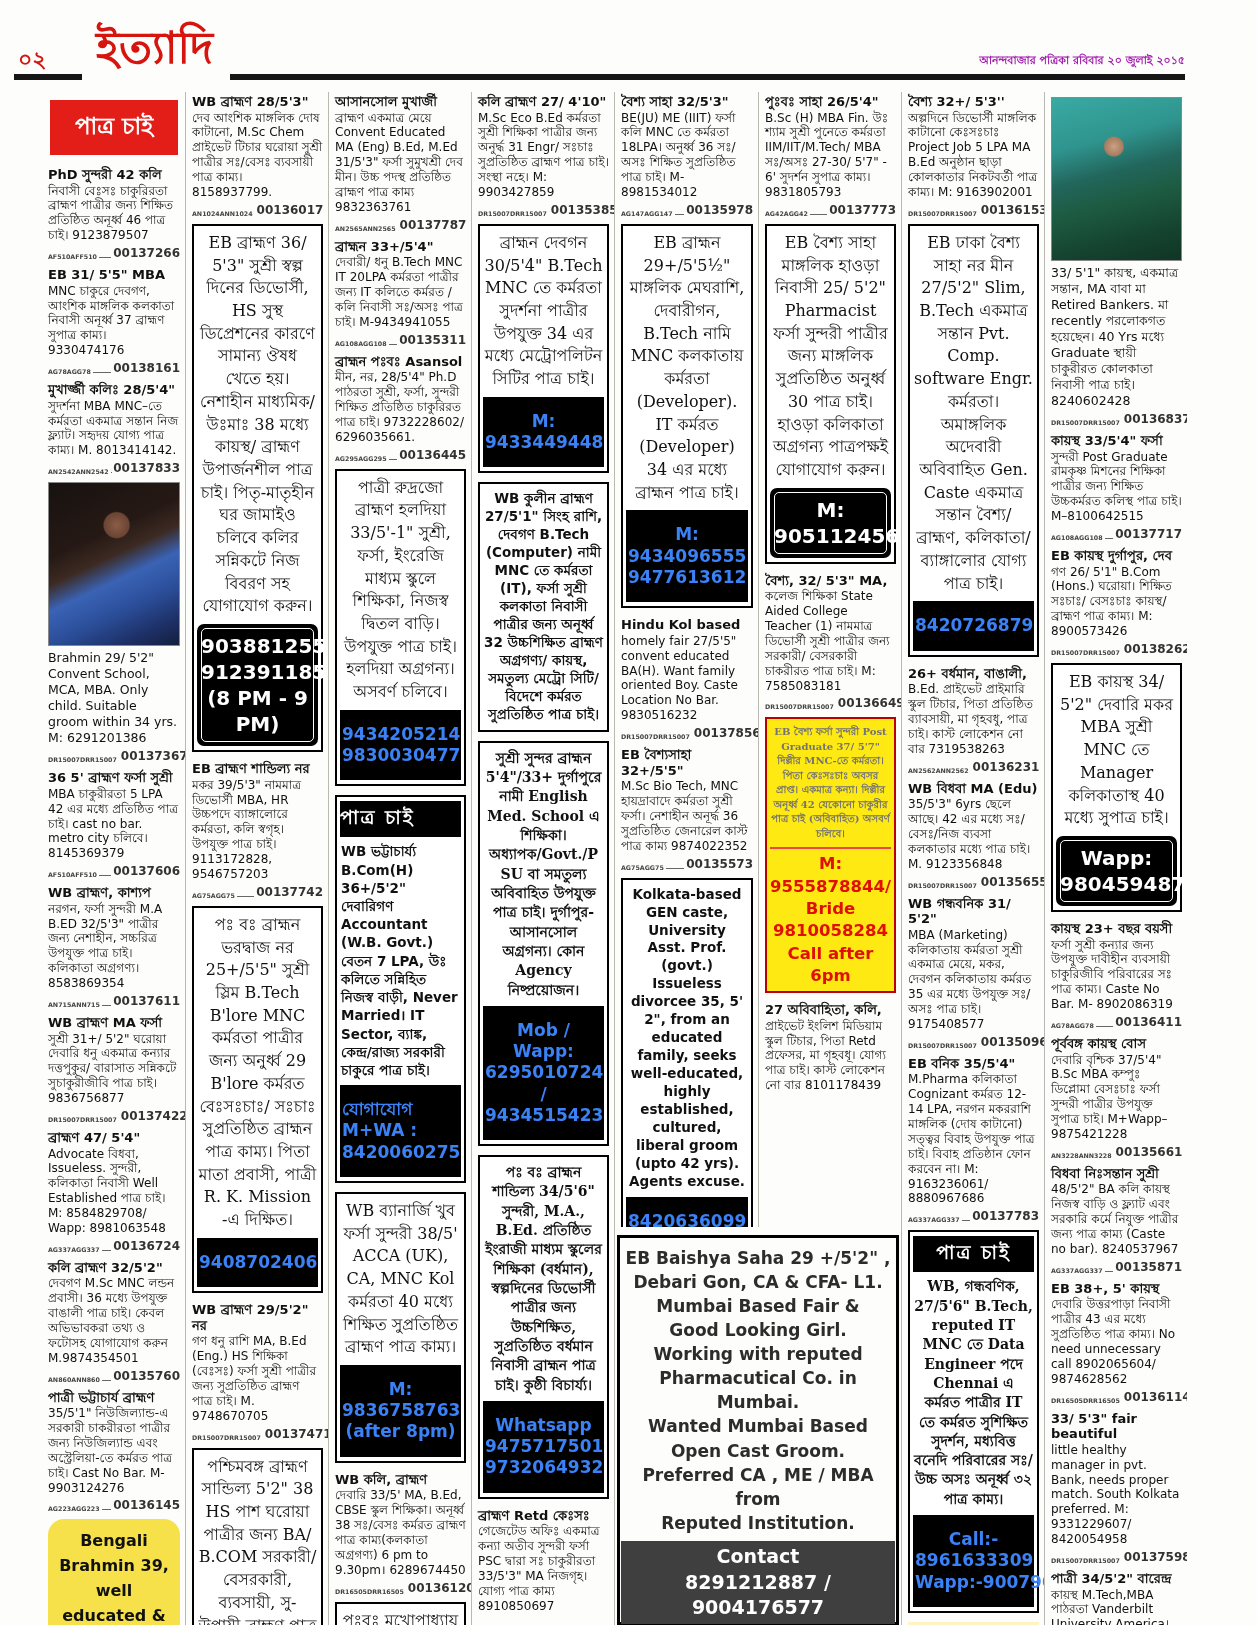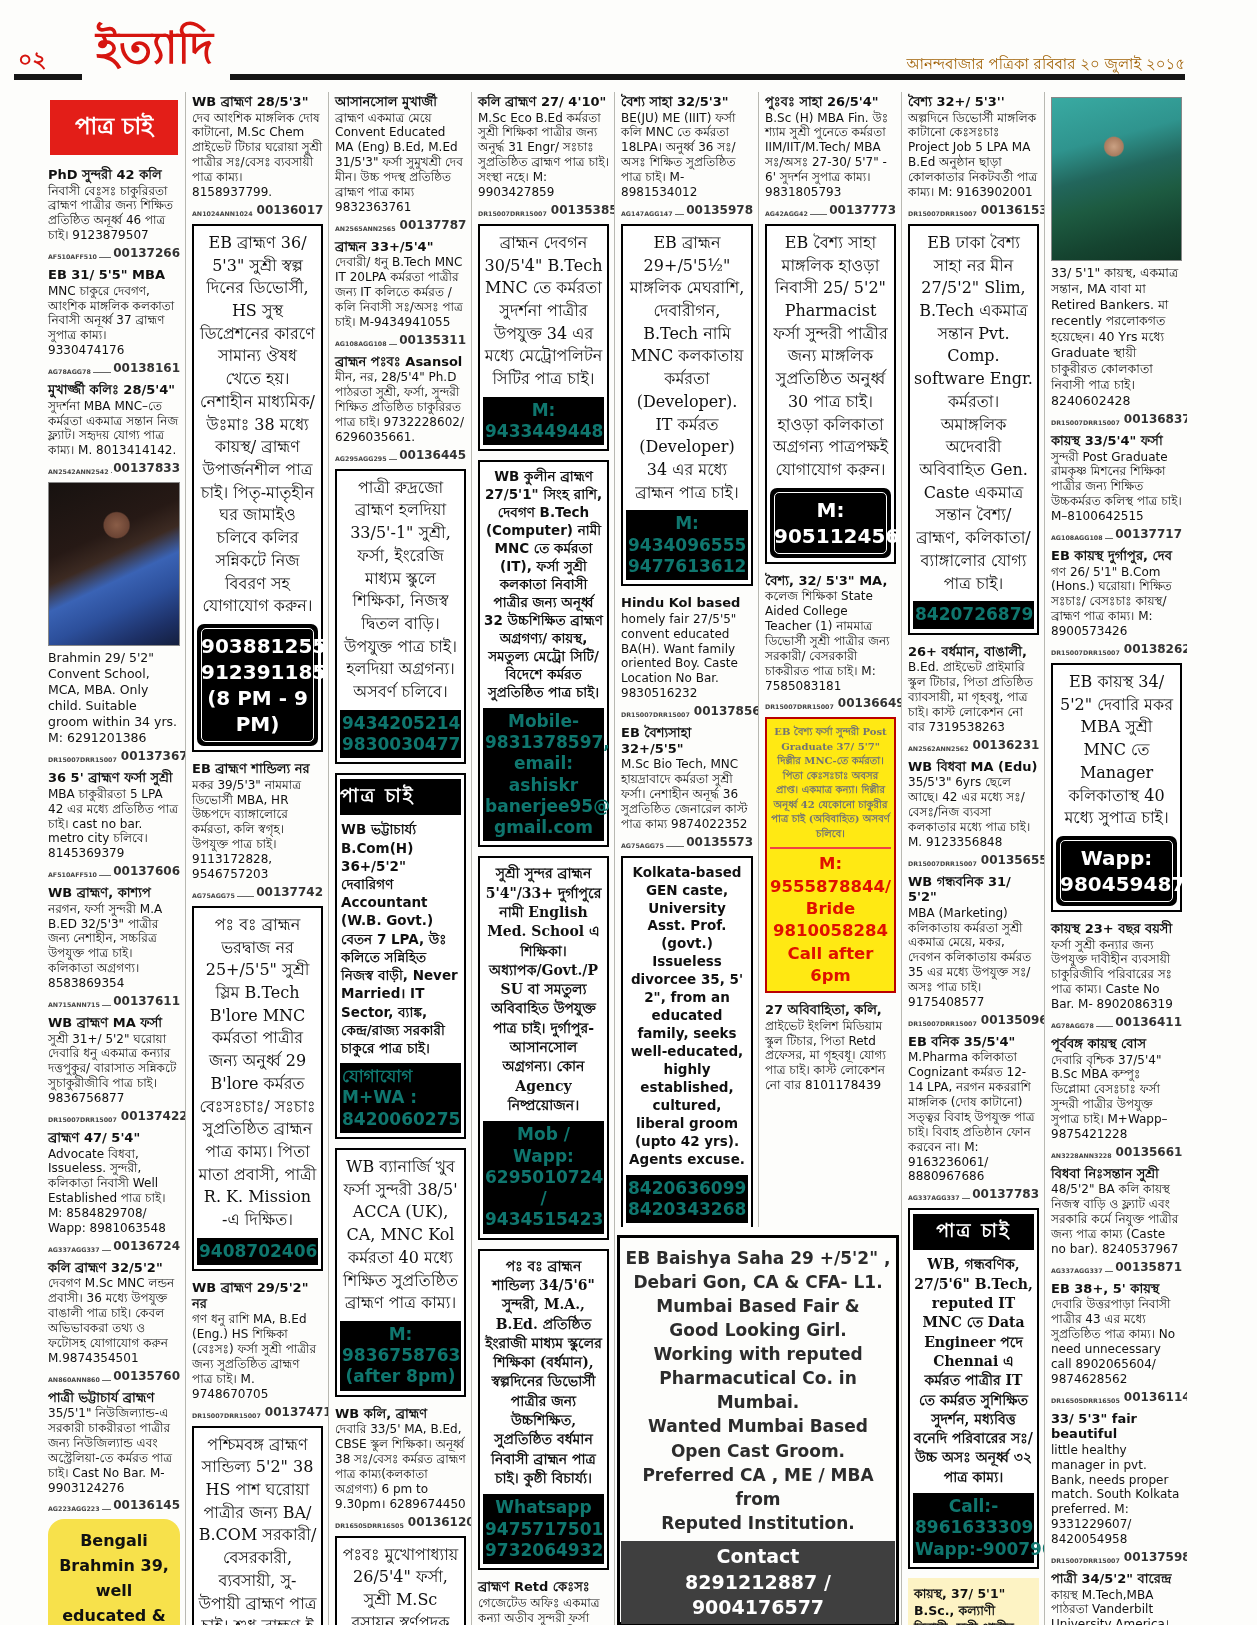--- a/index.html
+++ b/index.html
@@ -5,21 +5,21 @@
   html,body{margin:0;padding:0;}
   body{width:1257px;height:1625px;background:#fdfdfb;position:relative;
        font-family:"DejaVu Sans","Liberation Sans",sans-serif;color:#111;overflow:hidden;}
   
   .pg-header{position:absolute;left:0;top:0;width:1257px;height:88px;}
   .pg-num{position:absolute;left:18px;top:42px;color:#d6150f;font-size:22px;font-weight:bold;}
   .pg-num-rule{position:absolute;left:14px;top:74px;width:68px;height:6px;background:#161616;}
   .masthead{position:absolute;left:96px;top:26px;color:#d6150f;font-size:44px;font-weight:bold;
             font-family:"DejaVu Serif","Liberation Serif",serif;line-height:1;}
   .masthead-rule{position:absolute;left:230px;top:74px;width:955px;height:6px;background:#161616;}
-  .date-line{position:absolute;right:72px;top:52px;font-size:15px;font-weight:normal;color:#a16207;}
+  .date-line{position:absolute;right:72px;top:52px;font-size:11px;font-weight:bold;color:#a21caf;}
   
   .columns{position:absolute;left:42px;top:92px;width:1146px;height:1533px;display:flex;}
   .col{width:143px;box-sizing:border-box;padding:0 5px 0 6px;height:1533px;overflow:hidden;}
   .col + .col, .col-group + .col, .col + .col-group{border-left:1px solid #b9b9b2;}
   .col-group{width:286px;display:flex;flex-direction:column;}
   .col-group .pair{display:flex;height:1212px;overflow:hidden;}
   .col-group .pair .col{height:1212px;}
   .col-group .pair .col:last-child{border-left:1px solid #b9b9b2;}
   
   .red-header{background:#e31e18;color:#fff;text-align:center;font-weight:bold;font-size:23px;
@@ -43,22 +43,22 @@
   .left-bold .box-body{font-size:13.5px;font-weight:bold;line-height:1.35;}
   .round-yellow{background:#f7e14b;border:none;border-radius:16px;padding:10px 4px 6px;}
   .round-yellow .box-body{font-size:16px;font-weight:bold;line-height:1.55;}
   .yellow-red{background:#ffe913;border:2px solid #b00;}
   .yellow-red .box-body{font-family:"DejaVu Serif","Liberation Serif",serif;color:#737373;font-weight:bold;
                         font-size:10px;line-height:1.45;}
   .soft-yellow{background:#fdf3c4;border:none;text-align:left;padding:8px 6px;}
   .soft-yellow .box-body{font-size:12.5px;font-weight:bold;line-height:1.35;}
   
   .footer{margin:6px -1px -2px;}
-  .footer-black{background:#000;color:#0f766e;font-weight:bold;font-size:17px;line-height:1.25;
-                padding:3px 2px;white-space:pre-line;}
+  .footer-black{background:#000;color:#3b82f6;font-weight:bold;font-size:17px;line-height:1.25;
+                padding:14px 2px;white-space:pre-line;}
   .footer-ornate{background:#000;color:#fff;font-weight:bold;font-size:20px;line-height:1.3;
                  padding:9px 4px;white-space:pre-line;position:relative;border-radius:7px;}
   .footer-ornate::after{content:"";position:absolute;inset:4px;border:1.5px solid #fff;border-radius:5px;pointer-events:none;}
   .footer-dark{background:#3f3f3f;color:#fff;font-weight:bold;font-size:19px;line-height:1.35;
                padding:3px 14px;white-space:pre-line;}
   .footer-yellow-red-big{color:#e01000;font-weight:bold;font-size:16.5px;line-height:1.35;
                          white-space:pre-line;border-top:2px solid #ef4444;padding-top:4px;}
   
   .photo-fig{margin:5px 0 2px;}
   .photo{height:162px;border:1px solid #888;}
@@ -295,25 +295,20 @@
           <span class="ref-line"></span>
           <span class="ref-num">00135385</span>
         </div>
       </div>
       <div class="box serif-big">
         <div class="box-body">ব্রাহ্মন দেবগন 30/5'4" B.Tech MNC তে কর্মরতা সুদর্শনা পাত্রীর উপযুক্ত 34 এর মধ্যে মেট্রোপলিটন সিটির পাত্র চাই।</div>
         <div class="footer footer-black">M: 9433449448</div>
       </div>
       <div class="box bold-center-sm">
         <div class="box-body">WB কুলীন ব্রাহ্মণ 27/5'1" সিংহ রাশি, দেবগণ B.Tech (Computer) নামী MNC তে কর্মরতা (IT), ফর্সা সুশ্রী কলকাতা নিবাসী পাত্রীর জন্য অনূর্ধ্ব 32 উচ্চশিক্ষিত ব্রাহ্মণ অগ্রগণ্য/ কায়স্থ, সমতুল্য মেট্রো সিটি/ বিদেশে কর্মরত সুপ্রতিষ্ঠিত পাত্র চাই।</div>
-        <div class="footer footer-black">Mobile-
-9831378597,
-email: ashiskr
-banerjee95@
-gmail.com</div>
       </div>
       <div class="box serif-med">
         <div class="box-body">সুশ্রী সুন্দর ব্রাহ্মন 5'4"/33+ দুর্গাপুরে নামী English Med. School এ শিক্ষিকা। অধ্যাপক/Govt./PSU বা সমতুল্য অবিবাহিত উপযুক্ত পাত্র চাই। দুর্গাপুর-আসানসোল অগ্রগন্য। কোন Agency নিষ্প্রয়োজন।</div>
         <div class="footer footer-black">Mob / Wapp:
 6295010724 / 9434515423</div>
       </div>
       <div class="box serif-med">
         <div class="box-body">পঃ বঃ ব্রাহ্মন শান্ডিল্য 34/5'6" সুন্দরী, M.A., B.Ed. প্রতিষ্ঠিত ইংরাজী মাধ্যম স্কুলের শিক্ষিকা (বর্ধমান), স্বল্পদিনের ডিভোর্সী পাত্রীর জন্য উচ্চশিক্ষিত, সুপ্রতিষ্ঠিত বর্ধমান নিবাসী ব্রাহ্মন পাত্র চাই। কুষ্ঠী বিচার্য্য।</div>
         <div class="footer footer-black">Whatsapp
 9475717501

